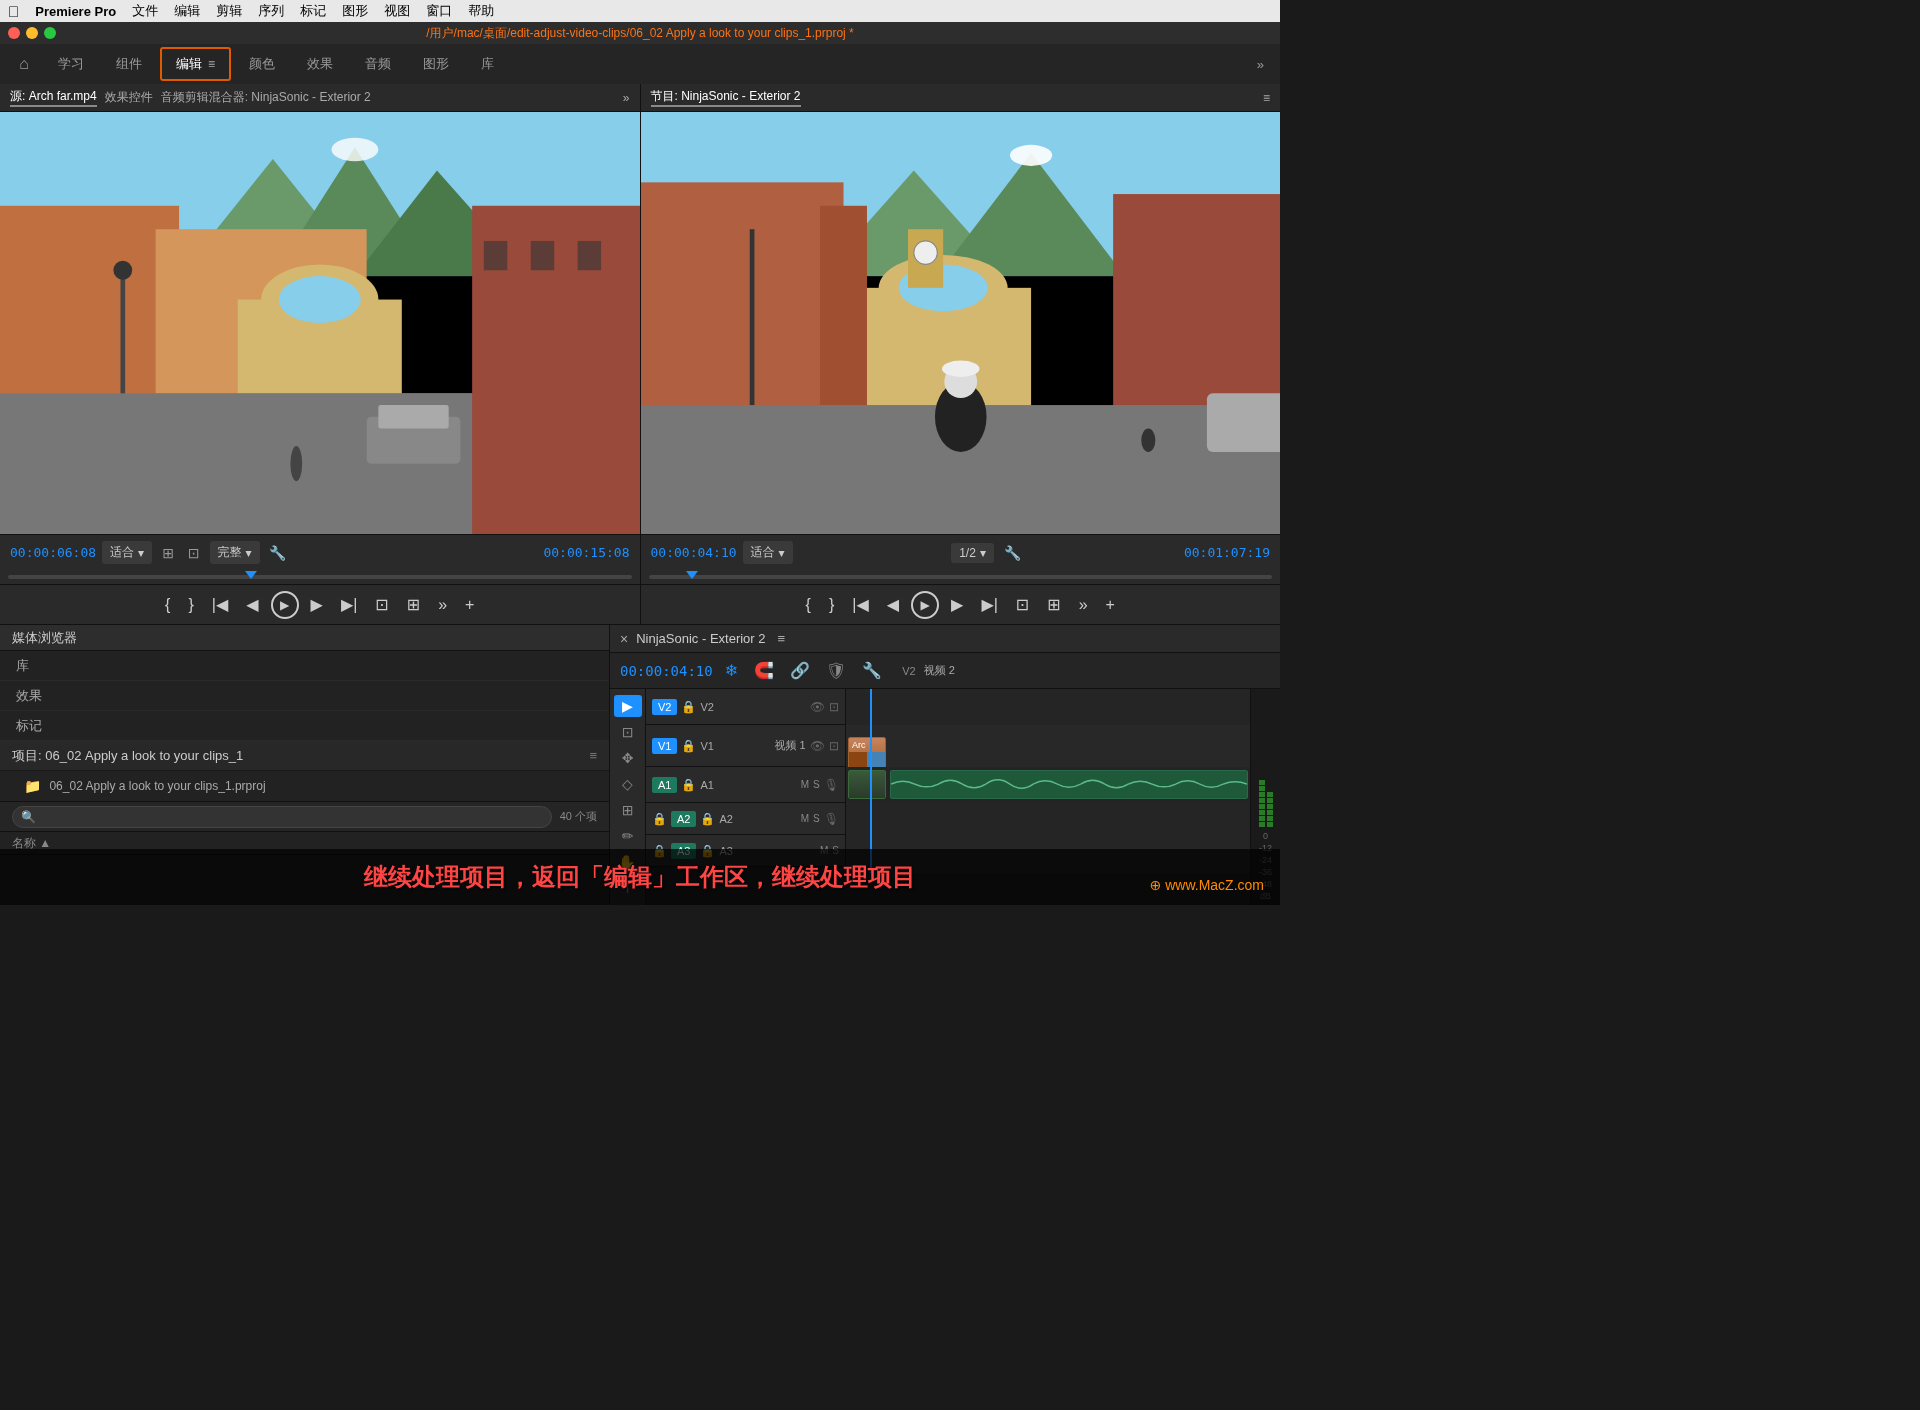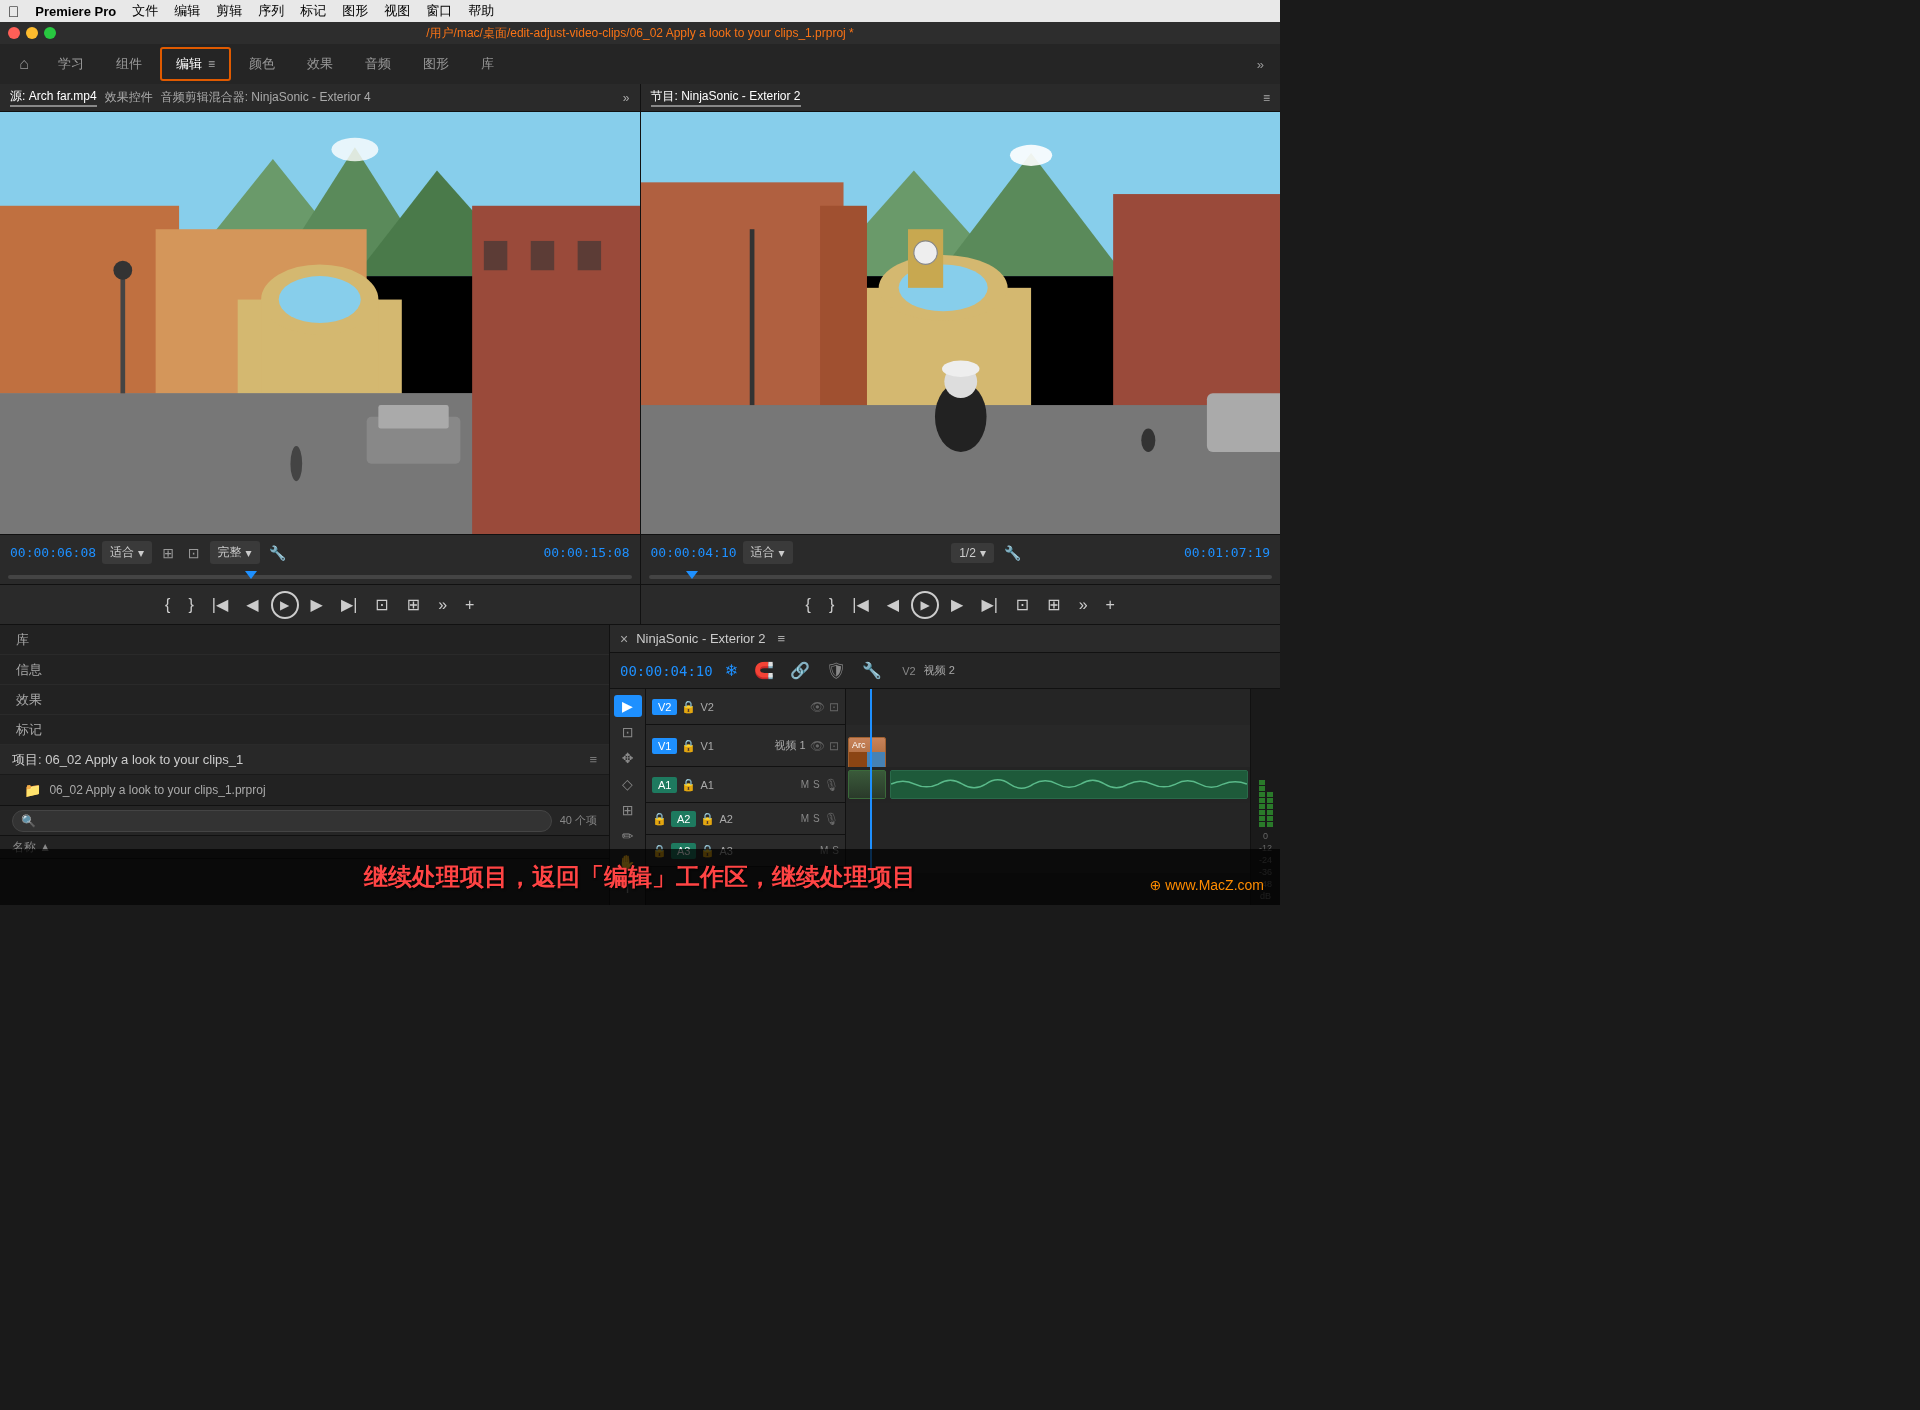--- a/index.html
+++ b/index.html
@@ -493,21 +493,21 @@
   <div class="nav-item">库</div>
   <div class="more-btn">»</div>
 </div>
 
 <div class="main-area">
 
   <div class="source-panel">
     <div class="monitor-header">
       <span class="tab active">源: Arch far.mp4</span>
       <span class="tab">效果控件</span>
-      <span class="tab">音频剪辑混合器: NinjaSonic - Exterior 4</span>
+      <span class="tab">音频剪辑混合器: NinjaSonic - Exterior 2</span>
       <span class="expand-icon">»</span>
     </div>
     <div class="video-area">
       
       <svg width="100%" height="100%" viewBox="0 0 640 360" preserveAspectRatio="xMidYMid slice">
 
         <rect x="0" y="0" width="640" height="140" fill="#87CEEB"></rect>
 
         <polygon points="200,140 280,40 360,140" fill="#6a9a6a"></polygon>
         <polygon points="280,140 350,30 420,140" fill="#5a8a5a"></polygon>
@@ -653,26 +653,26 @@
       <button class="transport-btn">⊞</button>
       <button class="transport-btn">»</button>
       <button class="transport-btn">+</button>
     </div>
   </div>
 </div>
 
 <div class="bottom-section" style="display:flex;height:281px;position:relative;">
 
   <div class="media-panel">
+    <div class="panel-header">
+      <span>媒体浏览器</span>
+    </div>
     <div class="sidebar-list">
       <div class="sidebar-item-row">
         <span>库</span>
-      </div>
-      <div class="sidebar-item-row">
-        <span>信息</span>
       </div>
       <div class="sidebar-item-row">
         <span>效果</span>
       </div>
       <div class="sidebar-item-row">
         <span>标记</span>
       </div>
     </div>
     <div class="project-header">
       <span>项目: 06_02 Apply a look to your clips_1</span>

